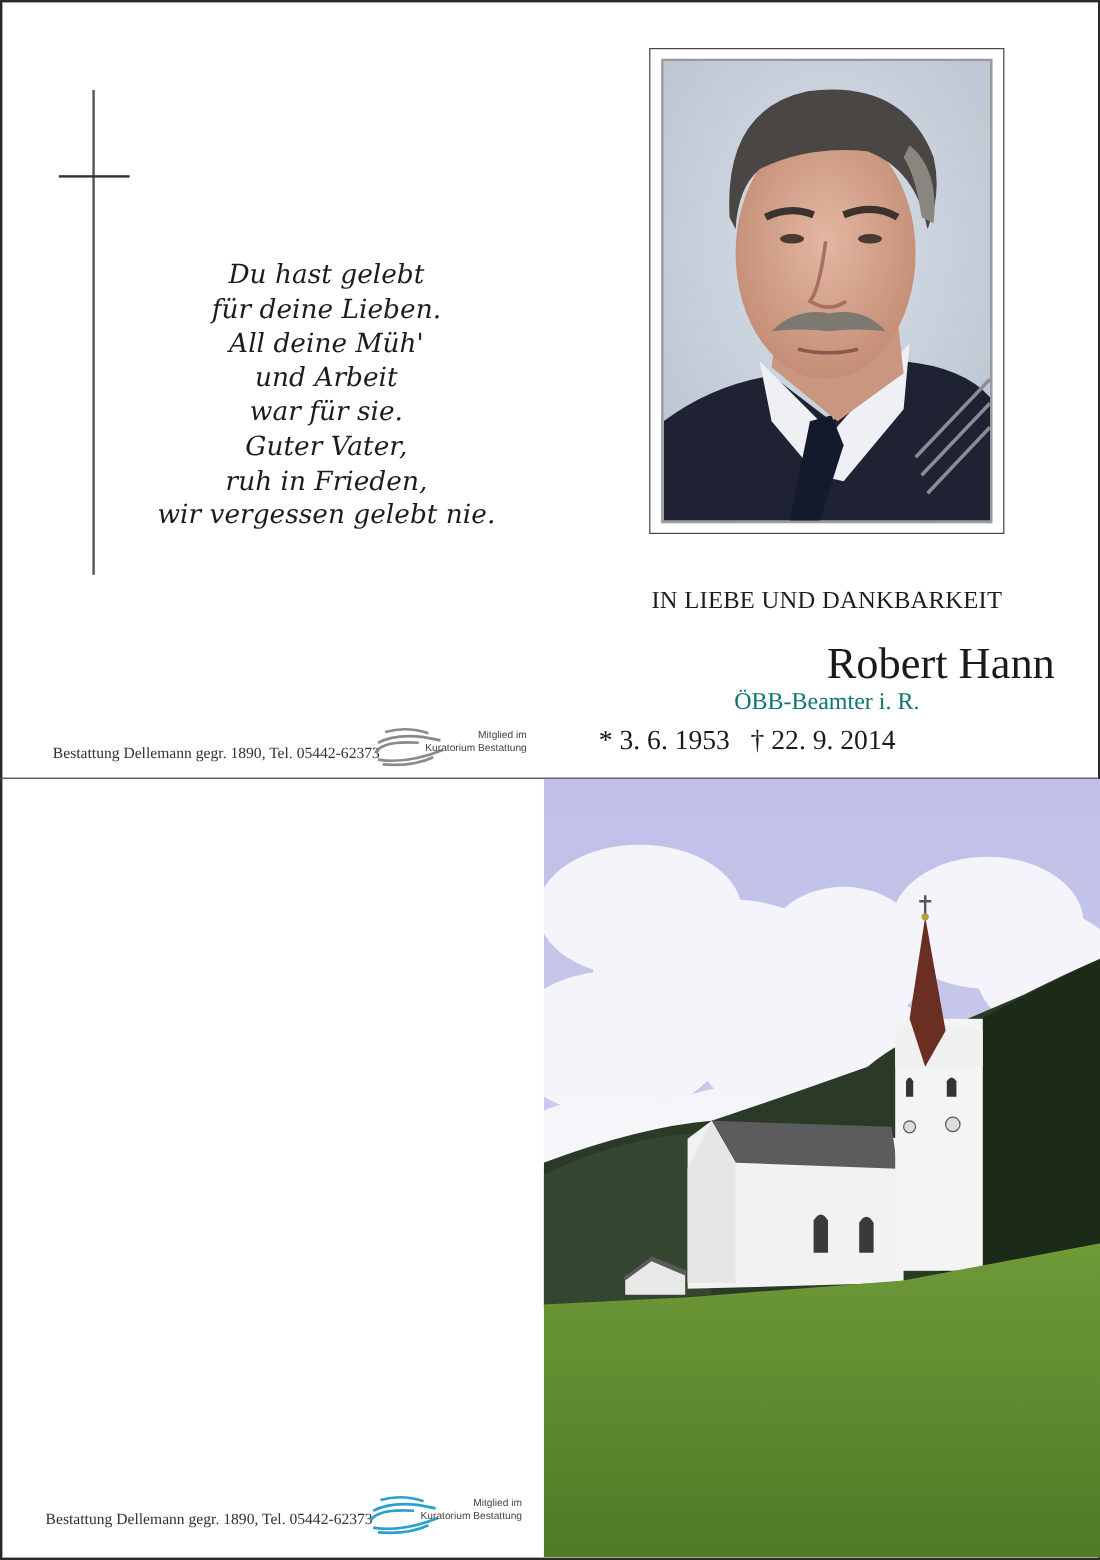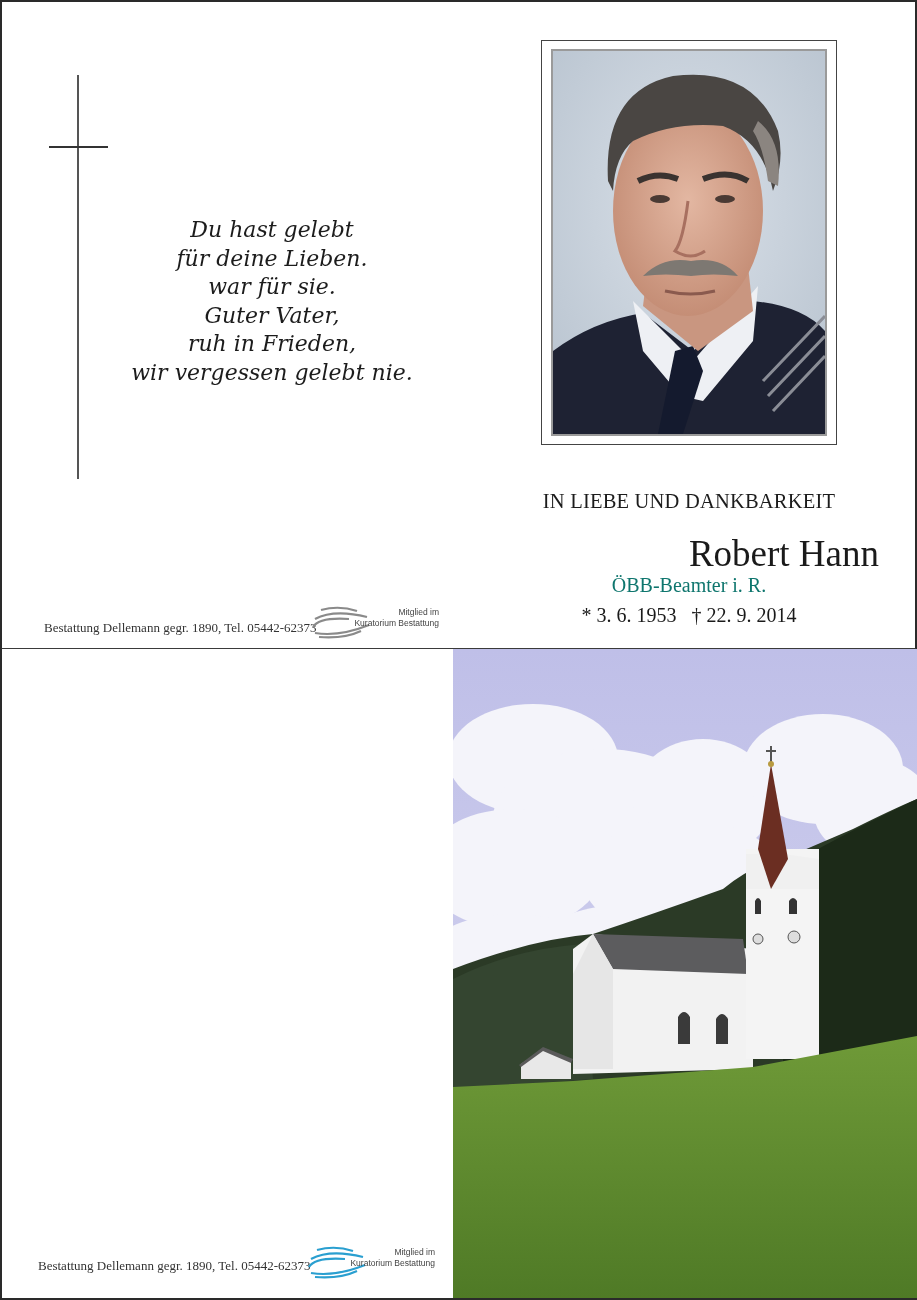--- a/index.html
+++ b/index.html
@@ -13,38 +13,40 @@
 
     .poem { position: absolute; left: 110px; top: 214px; width: 320px; text-align: center; font-style: italic; font-family: "DejaVu Serif", serif; font-size: 22px; line-height: 28.6px; color: #1c1c1c; }
     .poem div { white-space: nowrap; }
 
     .photo-frame { position: absolute; left: 539px; top: 38px; width: 296px; height: 405px; border: 1px solid #444; box-sizing: border-box; background: #fff; }
     .photo { position: absolute; left: 9px; top: 8px; width: 276px; height: 387px; border: 2px solid #9a9a9a; box-sizing: border-box; overflow: hidden; background: #c9d2dc; }
 
     .dedication { position: absolute; left: 497px; top: 488px; width: 380px; text-align: center; font-family: "Liberation Serif", serif; font-size: 20.5px; letter-spacing: 0.2px; color: #1c1c1c; }
     .name { position: absolute; left: 497px; top: 530px; width: 380px; text-align: right; font-family: "Liberation Serif", serif; font-size: 37px; color: #1a1a1a; }
     .title { position: absolute; left: 497px; top: 572px; width: 380px; text-align: center; font-family: "Liberation Serif", serif; font-size: 20px; color: #0f766e; }
-    .dates { position: absolute; left: 497px; top: 602px; width: 380px; text-align: center; font-family: "Liberation Serif", serif; font-size: 20px; color: #1a1a1a; white-space: pre; }
+    .dates { position: absolute; left: 497px; top: 602px; width: 380px; font-family: "Liberation Serif", serif; font-size: 23px; color: #1a1a1a; white-space: pre; }
 
     .footer-text { position: absolute; font-family: Liberation Serif, serif; font-size: 13px; color: #333; white-space: nowrap; }
     .logo { position: absolute; width: 130px; height: 34px; }
     .logo .member { position: absolute; right: 0; top: 2px; font-family: "Liberation Sans", sans-serif; font-size: 8.5px; color: #444; text-align: right; line-height: 11px; }
 
     .church-pic { position: absolute; left: 451px; top: 0px; width: 464px; height: 649px; overflow: hidden; }
   </style>
 </head>
 <body>
 
 <div class="page" id="front">
   <div class="cross-v"></div>
   <div class="cross-h"></div>
 
   <div class="poem">
     <div>Du hast gelebt</div>
     <div>für deine Lieben.</div>
+    <div>All deine Müh'</div>
+    <div>und Arbeit</div>
     <div>war für sie.</div>
     <div>Guter Vater,</div>
     <div>ruh in Frieden,</div>
     <div>wir vergessen gelebt nie.</div>
   </div>
 
   <div class="photo-frame">
     <div class="photo" title="Portrait of older man with grey hair and moustache, white shirt, dark tie and dark cardigan">
       <svg width="272" height="383" viewBox="0 0 272 383">
         <defs>

